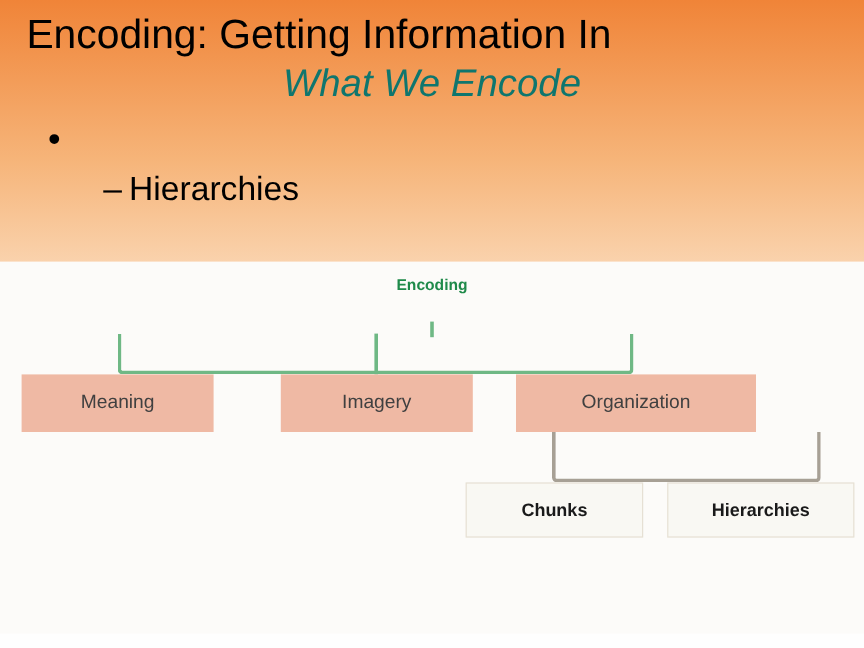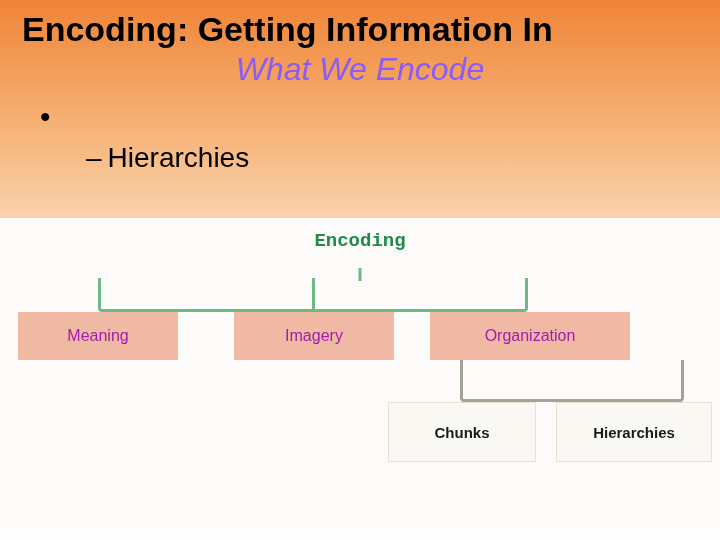--- a/index.html
+++ b/index.html
@@ -8,28 +8,28 @@
     height: 540px;
     font-family: Arial, Helvetica, sans-serif;
     background: linear-gradient(to bottom, #f08438 0%, #f6b57a 25%, #fce4cc 50%, #fefefe 75%, #fefefe 100%);
     overflow: hidden;
     position: relative;
   }
   .title {
     font-size: 34px;
     color: #000;
     padding: 10px 0 0 22px;
-    font-weight: bold;
+    font-weight: normal;
   }
   .subtitle {
     font-size: 32px;
     font-style: italic;
     text-align: center;
     margin-top: 2px;
-    color: #8b5cf6;
+    color: #0f766e;
   }
   .bullet-row {
     display: flex;
     align-items: center;
     padding-left: 40px;
     margin-top: 14px;
   }
   .bullet {
     font-size: 30px;
     margin-right: 12px;
@@ -64,22 +64,22 @@
     background: #fcfbf9;
   }
   
   .top-node {
     position: absolute;
     top: 12px;
     left: 50%;
     transform: translateX(-50%);
     text-align: center;
     color: #1f8a4a;
-    font-family: Liberation Mono, monospace;
-    font-size: 19px;
+    font-family: Liberation Sans, sans-serif;
+    font-size: 13px;
     line-height: 1.2;
     z-index: 3;
   }
   .top-node .l1 { font-weight: bold; }
   .top-node .l2 { }
   .top-node .auto { font-style: italic; }
   .top-node .eff { font-style: italic; }
   
   .bracket1 {
     position: absolute;
@@ -112,21 +112,21 @@
     height: 34px;
     background: #6fb885;
     z-index: 1;
   }
   
   .row1-box {
     position: absolute;
     top: 94px;
     height: 48px;
     background: #efb9a4;
-    color: #a21caf;
+    color: #404040;
     font-size: 16px;
     display: flex;
     align-items: center;
     justify-content: center;
     z-index: 2;
   }
   .row1-box.b1 { left: 18px; width: 160px; }
   .row1-box.b2 { left: 234px; width: 160px; }
   .row1-box.b3 { left: 430px; width: 200px; }
   
@@ -138,21 +138,21 @@
     height: 42px;
     border: 3px solid #a7a095;
     border-top: none;
     border-radius: 0 0 4px 4px;
     z-index: 1;
   }
   
   .row2-box {
     position: absolute;
     top: 184px;
-    height: 60px;
+    height: 46px;
     background: #f9f8f3;
     border: 1px solid #e6e0d4;
     color: #1a1a1a;
     font-size: 15px;
     display: flex;
     align-items: center;
     justify-content: center;
     z-index: 2;
   }
   .row2-box.c1 { left: 388px; width: 148px; }

